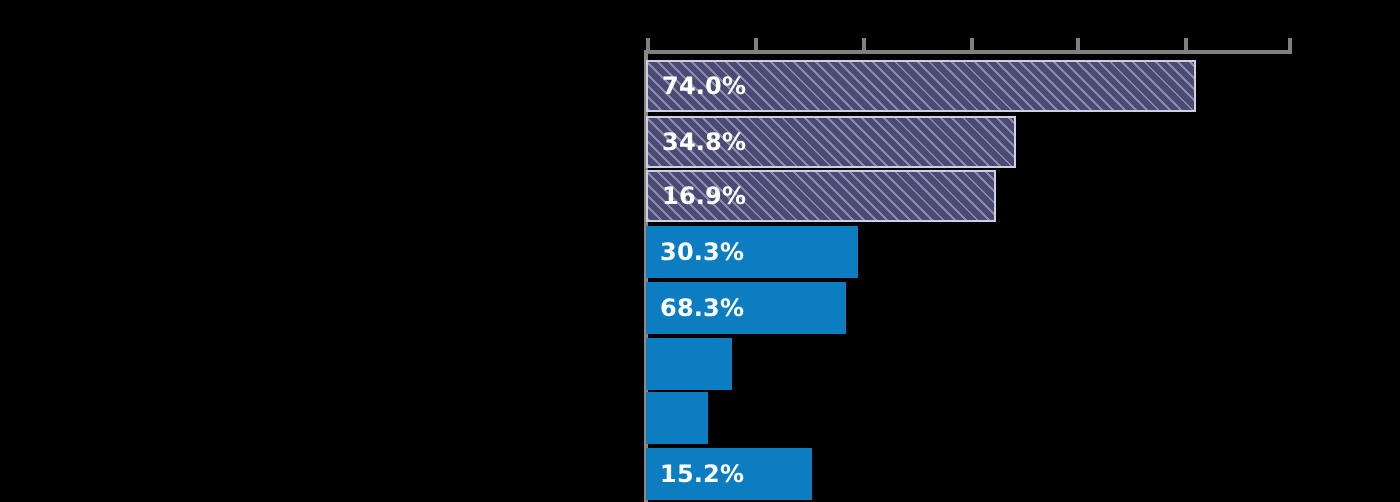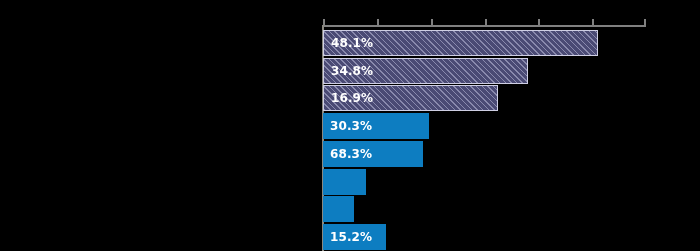--- a/index.html
+++ b/index.html
@@ -122,25 +122,25 @@
         <div class="axis-tick" style="left: 53.8333px;"></div>
         <div class="axis-tick" style="left: 107.667px;"></div>
         <div class="axis-tick" style="left: 161.5px;"></div>
         <div class="axis-tick" style="left: 215.333px;"></div>
         <div class="axis-tick" style="left: 269.167px;"></div>
         <div class="axis-tick" style="left: 321px;"></div>
       </div>
     <div id="bars-container">
         <div class="bar-row" style="top: 4.875px; height: 26px;">
           <div class="bar hatched" title="51.1%" style="width: 275.088px;">
-            <span class="bar-label">48.1%</span>
+            <span class="bar-label">74.0%</span>
           </div>
         </div>
         <div class="bar-row" style="top: 32.625px; height: 26px;">
-          <div class="bar hatched" title="34.8%" style="width: 205px; padding-left: 29px;">
+          <div class="bar hatched" title="34.8%" style="width: 185px; padding-left: 29px;">
             <span class="bar-label">34.8%</span>
           </div>
         </div>
         <div class="bar-row" style="top: 60.375px; height: 26px;">
           <div class="bar hatched" title="32.6%" style="width: 175.497px;">
             <span class="bar-label">16.9%</span>
           </div>
         </div>
         <div class="bar-row" style="top: 88.125px; height: 26px;">
           <div class="bar solid" title="19.6%" style="width: 105.513px;">
@@ -152,20 +152,20 @@
             <span class="bar-label">68.3%</span>
           </div>
         </div>
         <div class="bar-row" style="top: 143.625px; height: 26px;">
           <div class="bar solid" title="" style="width: 43.0667px;"></div>
         </div>
         <div class="bar-row" style="top: 171.375px; height: 26px;">
           <div class="bar solid" title="" style="width: 31.2233px;"></div>
         </div>
         <div class="bar-row" style="top: 199.125px; height: 26px;">
-          <div class="bar solid" title="15.2%" style="width: 63px;">
+          <div class="bar solid" title="15.2%" style="width: 83px;">
             <span class="bar-label">15.2%</span>
           </div>
         </div>
       </div>
   </div>
 
 </div>
 
 </body></html>

